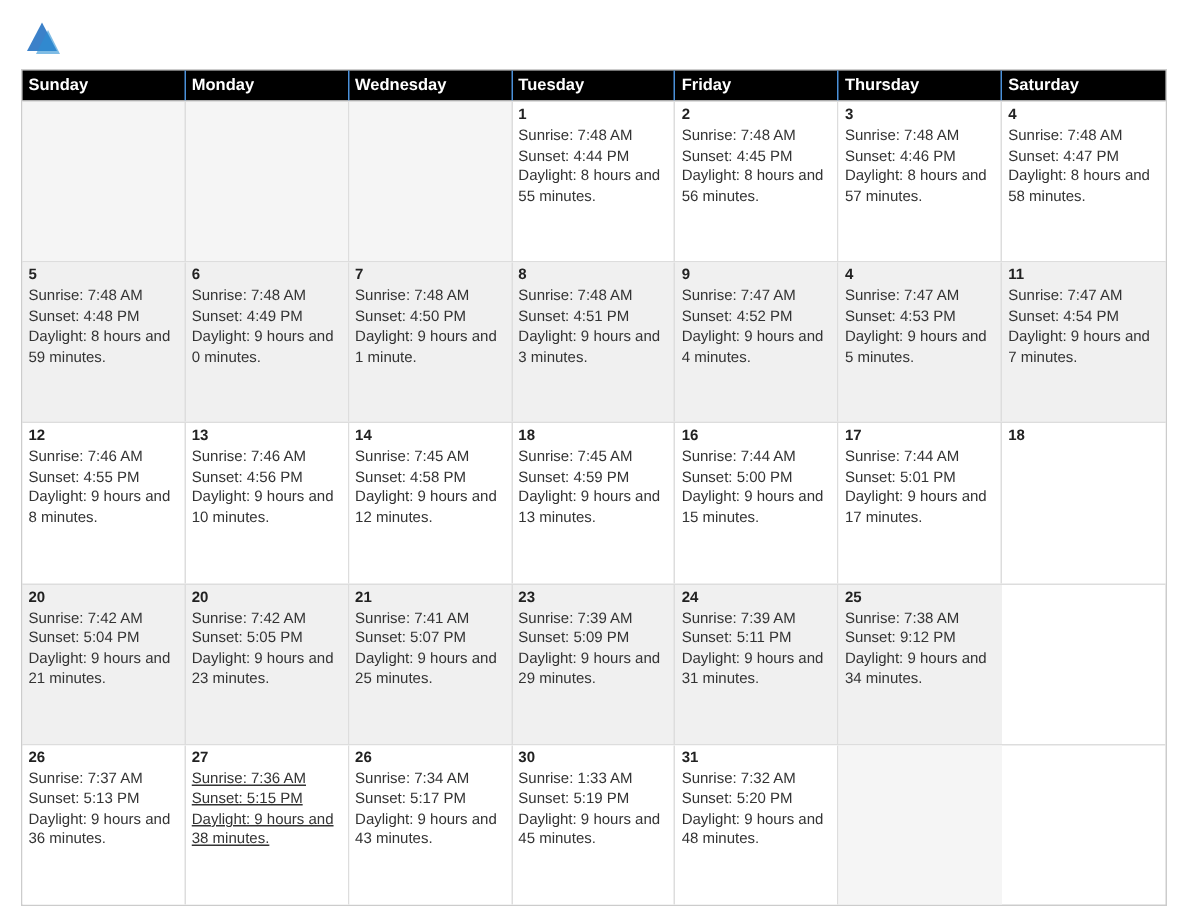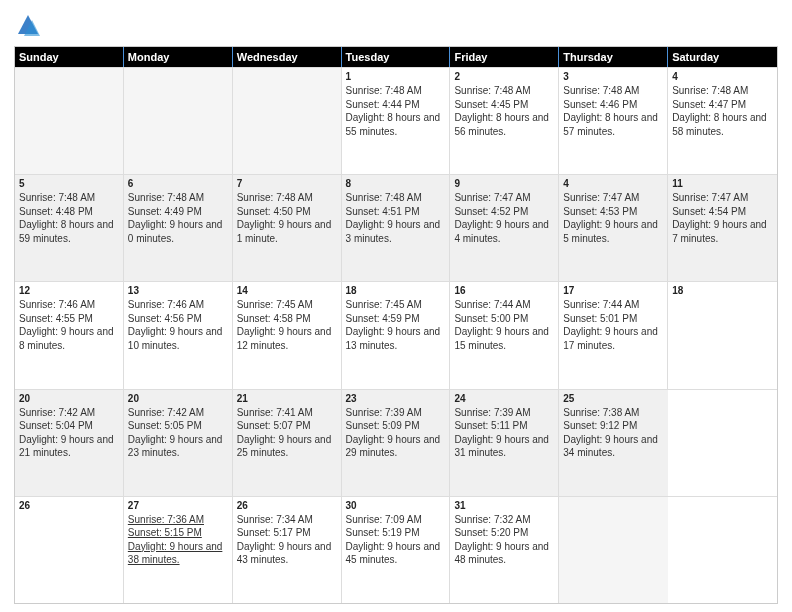--- a/index.html
+++ b/index.html
@@ -295,36 +295,39 @@
           <div class="cal-cell shaded">
             <div class="day-num">25</div>
             <div class="day-info" style="white-space: pre-line;">Sunrise: 7:38 AM
 Sunset: 9:12 PM
 Daylight: 9 hours and 34 minutes.</div>
           </div>
         </div>
         <div class="cal-row">
           <div class="cal-cell">
             <div class="day-num">26</div>
+            <div class="day-info" style="white-space: pre-line;">Sunrise: 7:37 AM
+Sunset: 5:13 PM
+Daylight: 9 hours and 36 minutes.</div>
           </div>
           <div class="cal-cell">
             <div class="day-num">27</div>
             <div class="day-info" style="white-space: pre-line; text-decoration: underline;">Sunrise: 7:36 AM
 Sunset: 5:15 PM
 Daylight: 9 hours and 38 minutes.</div>
           </div>
           <div class="cal-cell">
             <div class="day-num">26</div>
             <div class="day-info" style="white-space: pre-line;">Sunrise: 7:34 AM
 Sunset: 5:17 PM
 Daylight: 9 hours and 43 minutes.</div>
           </div>
           <div class="cal-cell">
             <div class="day-num">30</div>
-            <div class="day-info" style="white-space: pre-line;">Sunrise: 7:09 AM
+            <div class="day-info" style="white-space: pre-line;">Sunrise: 1:33 AM
 Sunset: 5:19 PM
 Daylight: 9 hours and 45 minutes.</div>
           </div>
           <div class="cal-cell">
             <div class="day-num">31</div>
             <div class="day-info" style="white-space: pre-line;">Sunrise: 7:32 AM
 Sunset: 5:20 PM
 Daylight: 9 hours and 48 minutes.</div>
           </div>
           <div class="cal-cell empty"></div>

